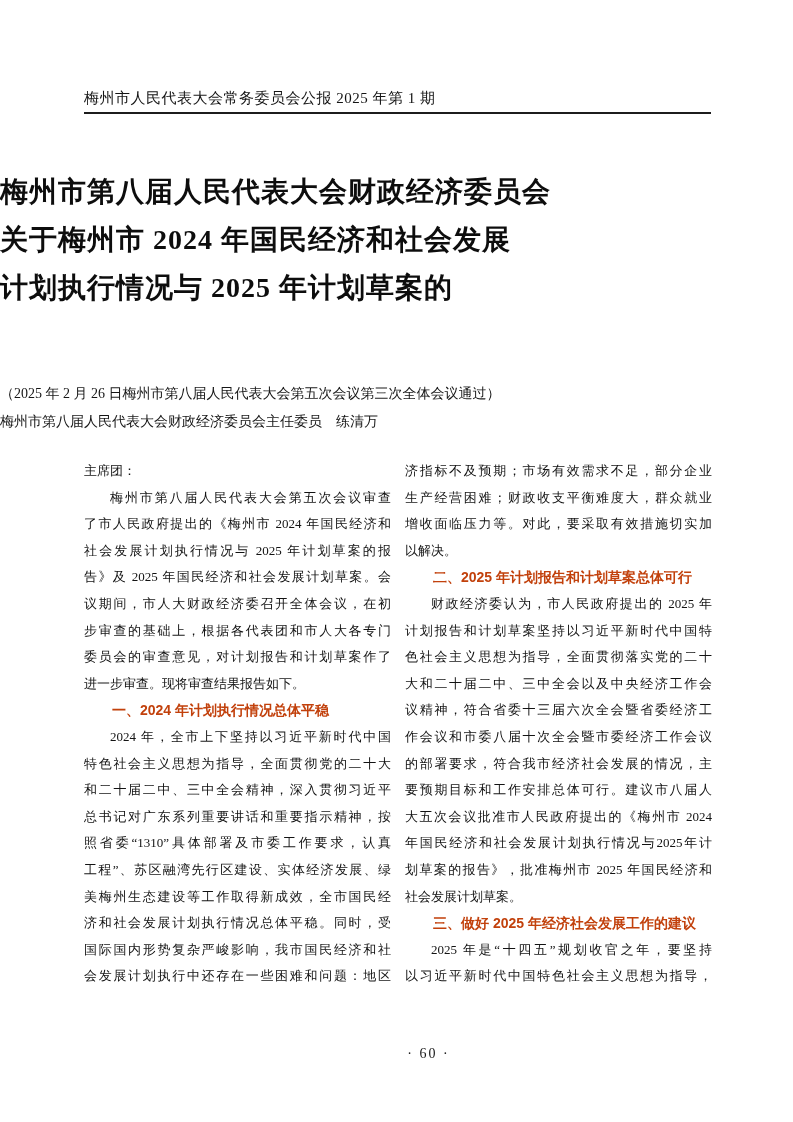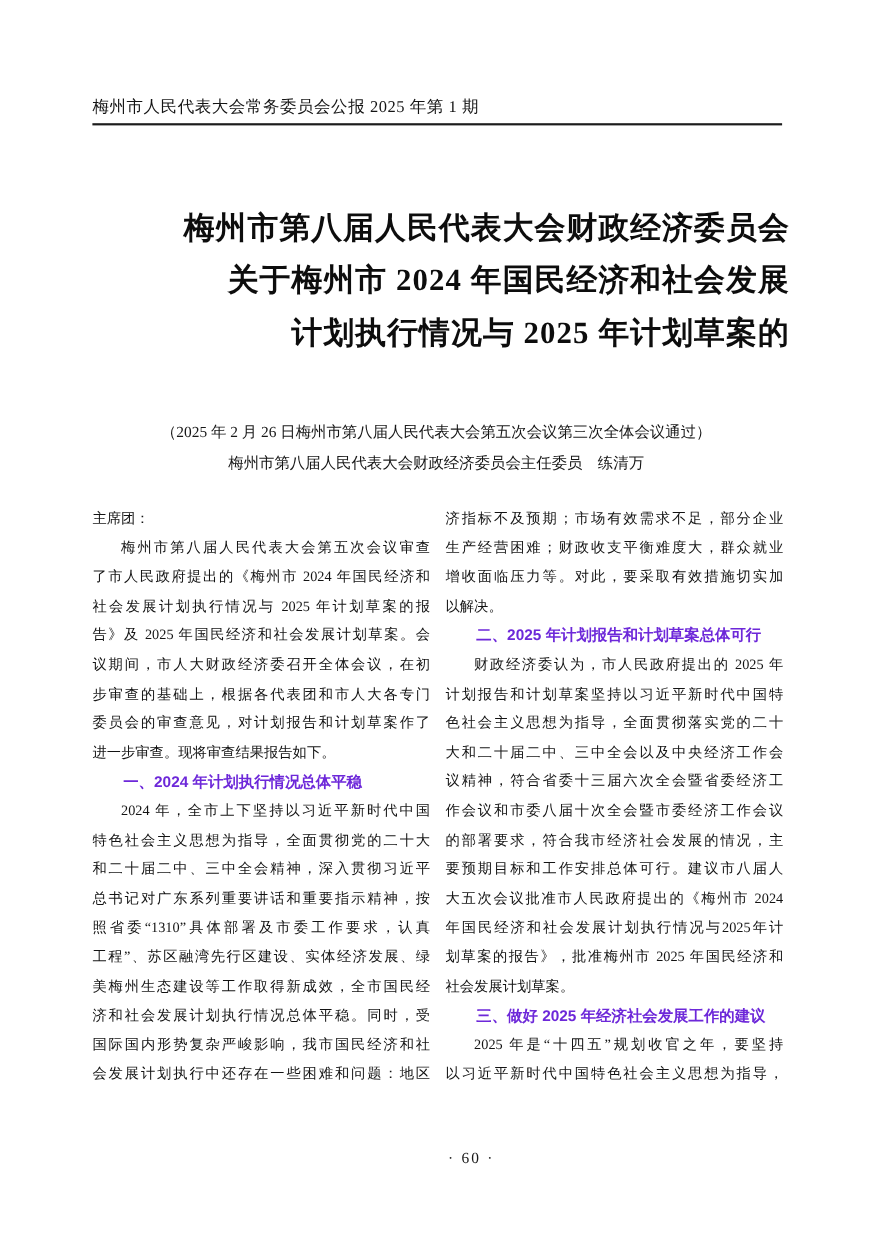--- a/index.html
+++ b/index.html
@@ -31,35 +31,33 @@
     width: 627px;
     height: 2px;
     background: #1c1c1c;
   }
   
   .doc-title {
     position: absolute;
     left: 0;
     top: 168px;
     width: 718px;
-    text-align: right;
+    text-align: left;
     font-weight: bold;
     font-size: 28px;
     line-height: 48px;
     letter-spacing: 1px;
     color: #0d0d0d;
-    margin-top: 16px;
   }
   
   .doc-meta {
     position: absolute;
     left: 0;
     top: 380px;
     width: 793px;
-    text-align: center;
     font-size: 14px;
     line-height: 28px;
     color: #161616;
   }
   
   .columns {
     position: absolute;
     left: 84px;
     top: 458px;
     width: 628px;
@@ -79,21 +77,21 @@
   }
   .bline.indent { text-indent: 2em; }
   .bline.end { text-align: right; text-align-last: left; }
   .bline.heading {
     text-align: left;
     text-align-last: left;
     text-indent: 2em;
     font-weight: bold;
     font-size: 14px;
     font-family: "Liberation Sans", "DejaVu Sans", sans-serif;
-    color: #6d28d9;
+    color: #c2410c;
   }
   
   .page-number {
     position: absolute;
     left: 0;
     top: 1046px;
     width: 793px;
     text-align: center;
     font-size: 14px;
     color: #191919;

